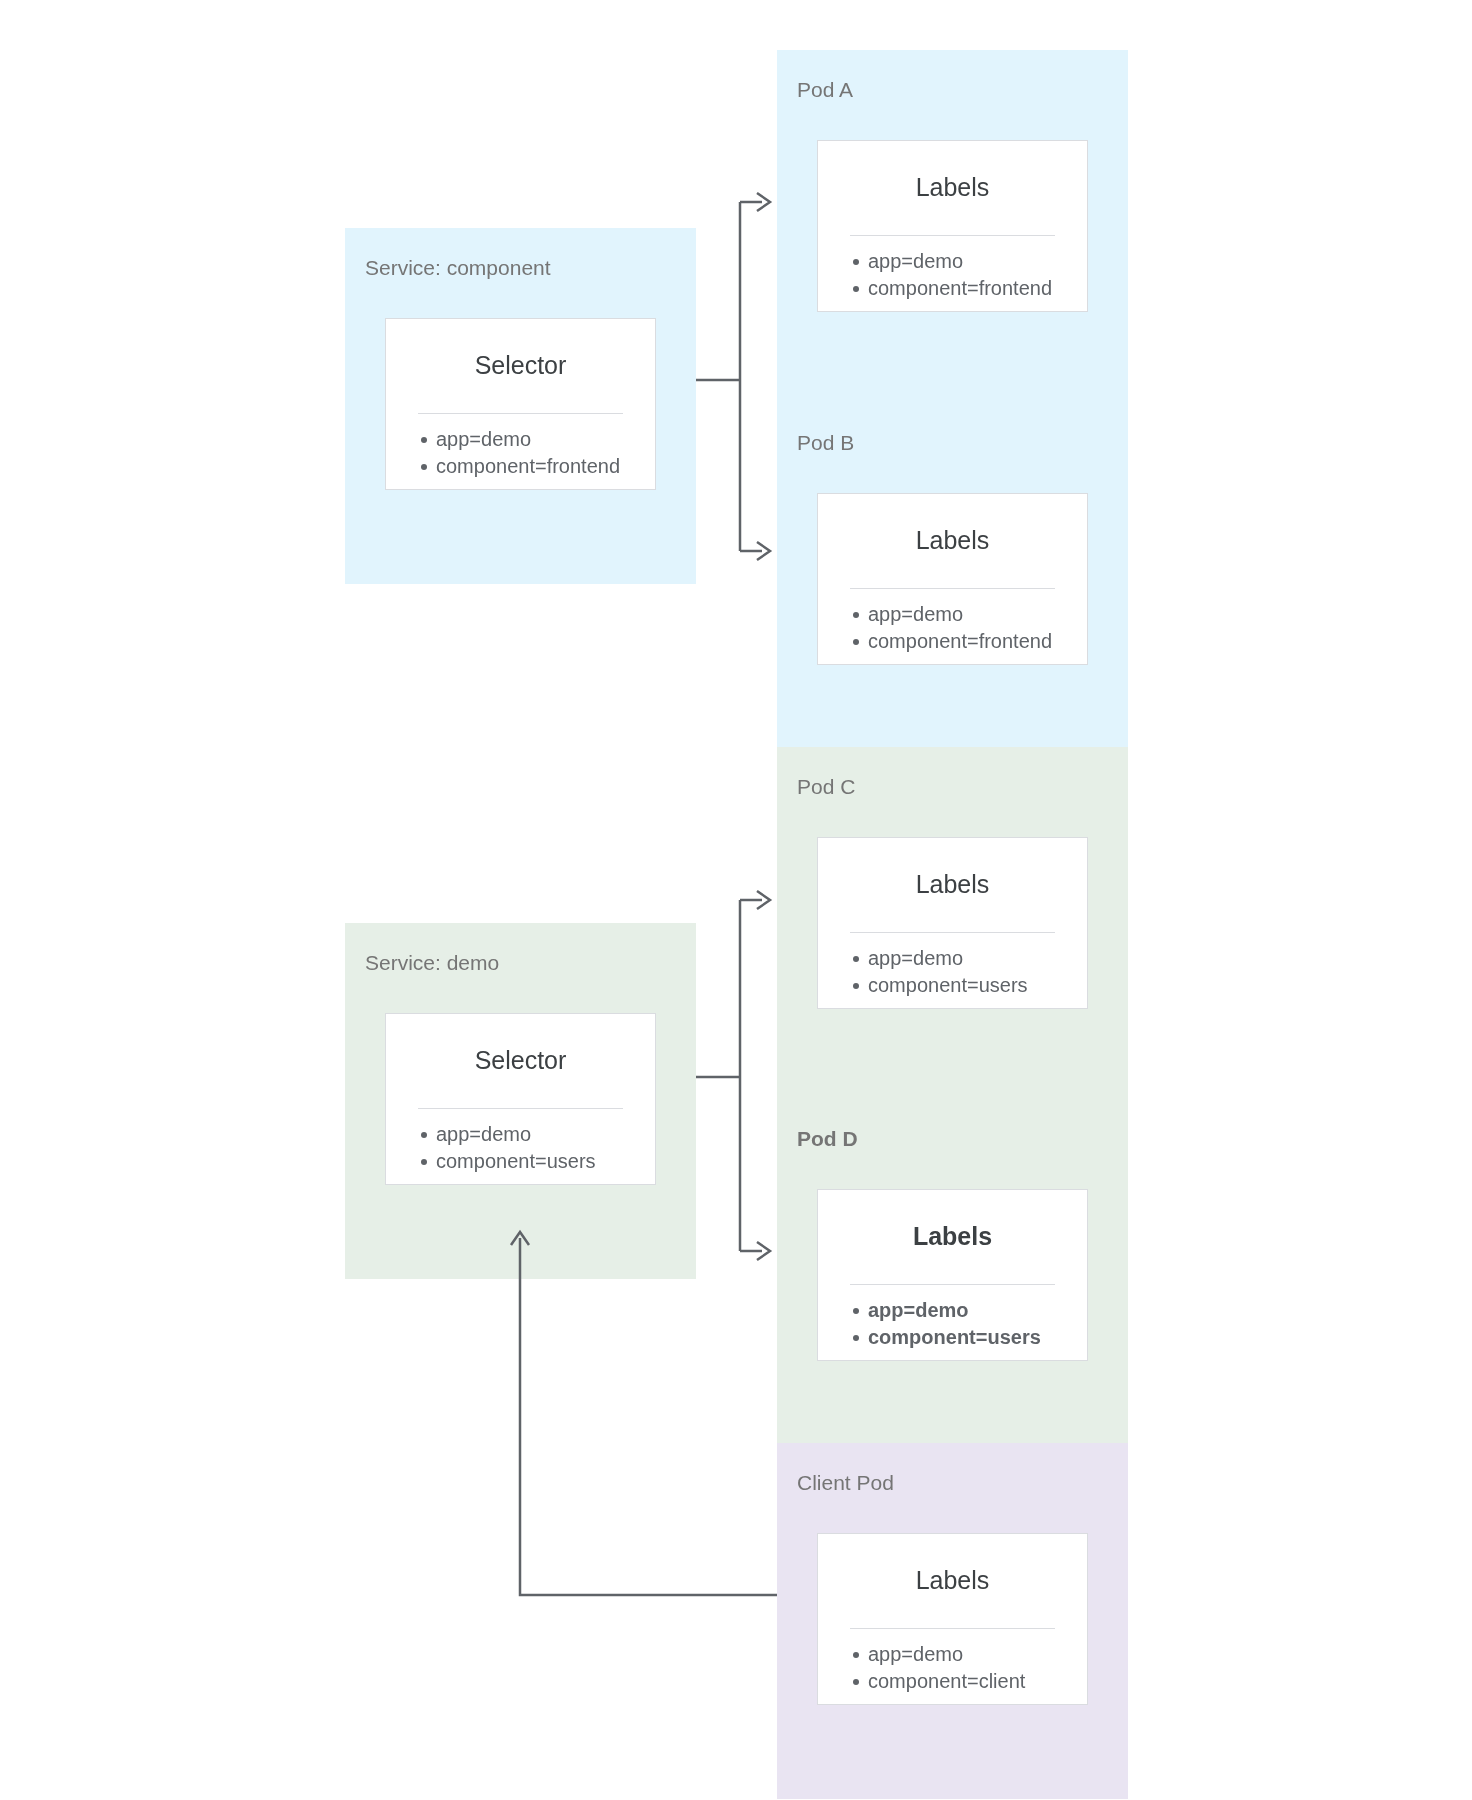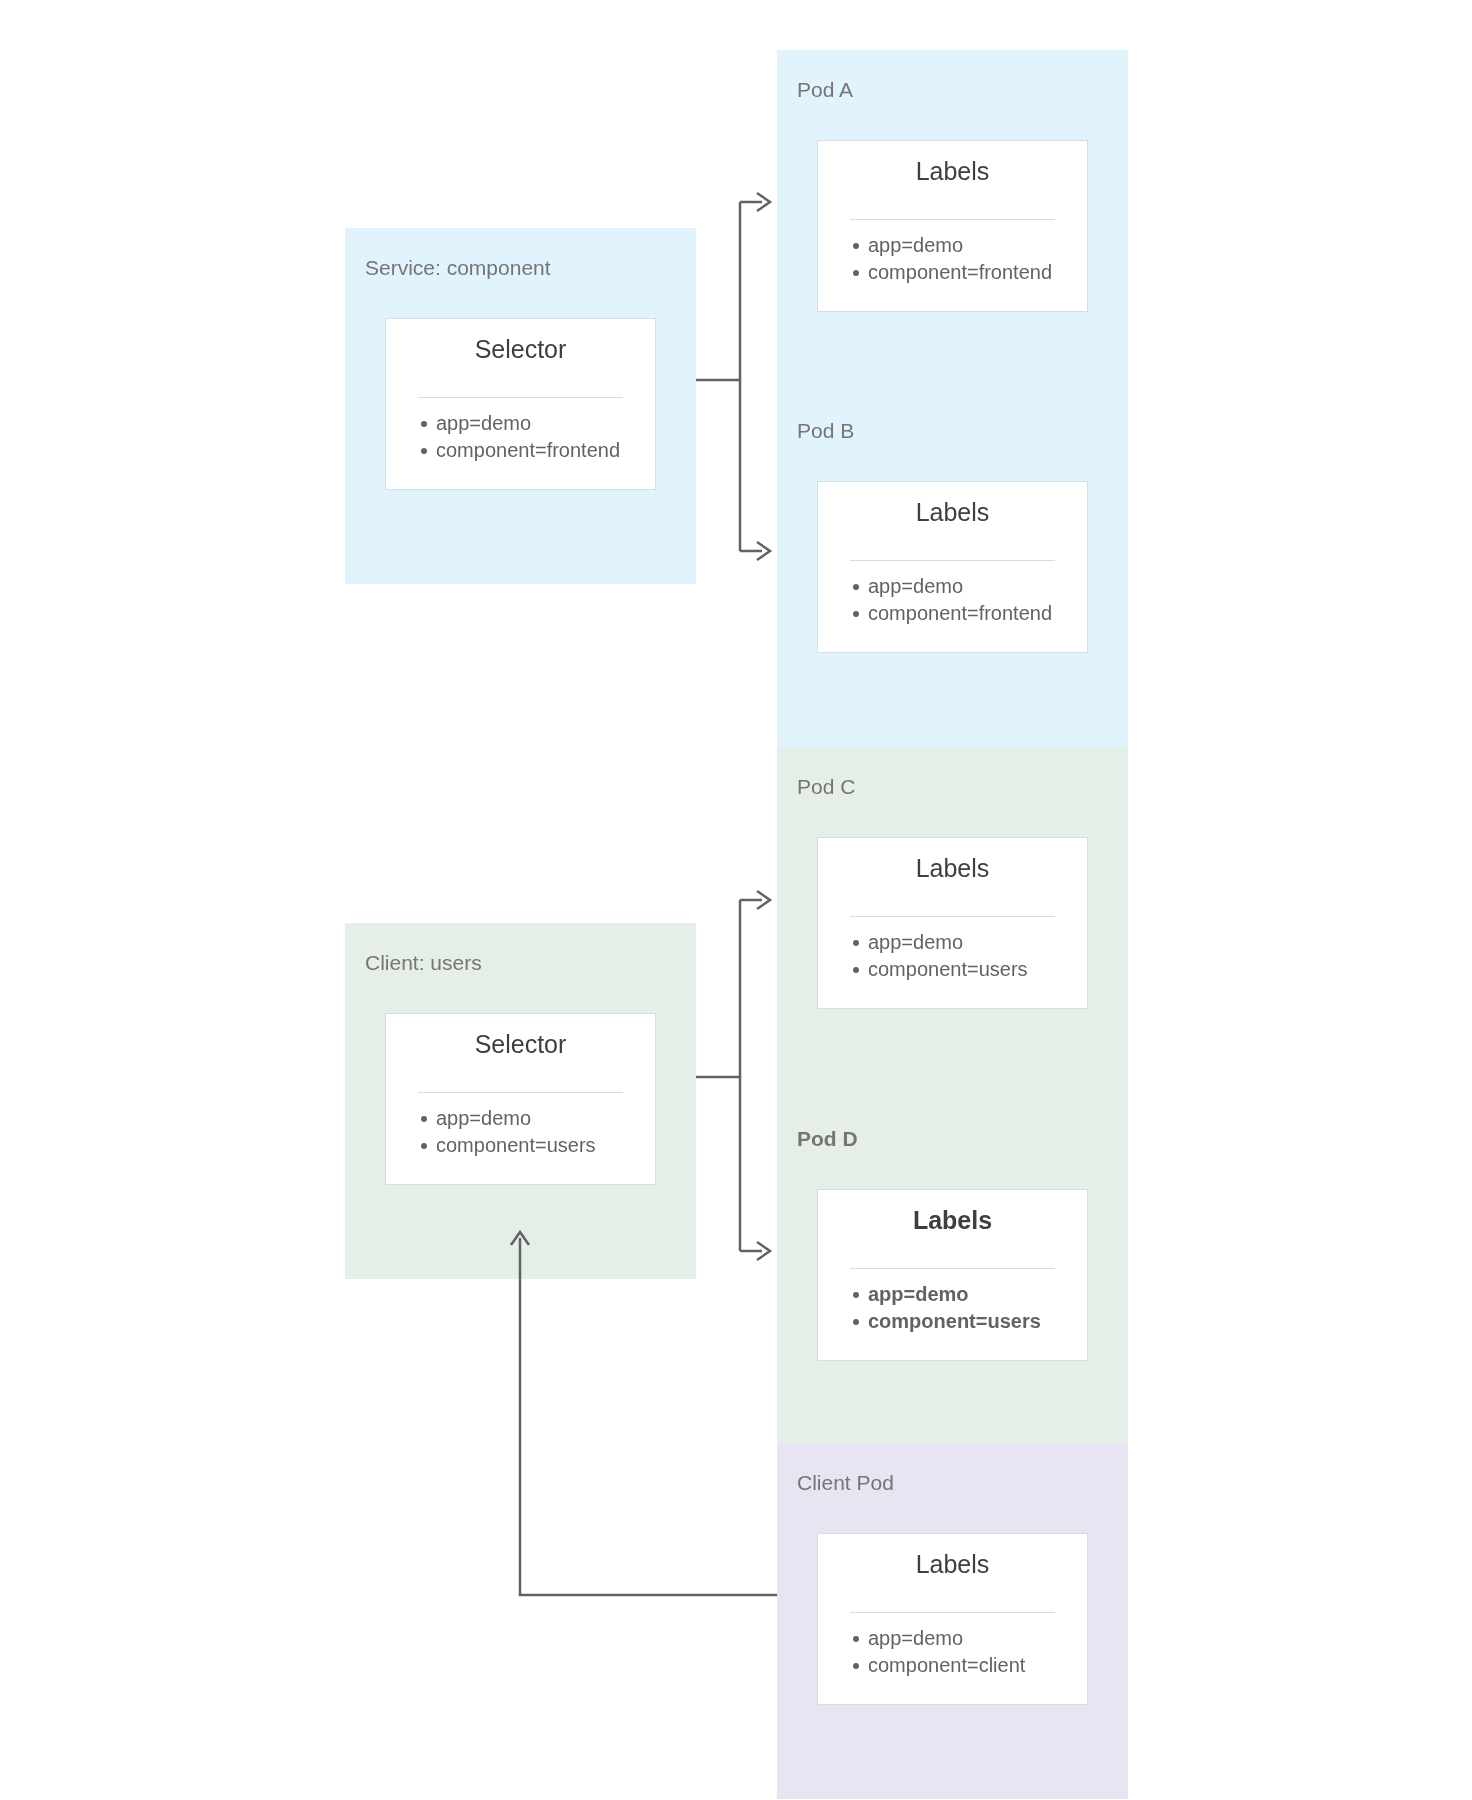--- a/index.html
+++ b/index.html
@@ -17,21 +17,21 @@
     position: absolute;
     width: 351px;
     height: 356px;
   }
   .tone-blue   { background: var(--accent-blue,   #e1f4fd); }
   .tone-green  { background: var(--accent-green,  #e6efe7); }
   .tone-purple { background: var(--accent-purple, #e9e4f2); }
 
   .pos-svc-frontend { left: 345px; top: 228px;  }
   .pos-pod-a        { left: 777px; top: 50px;   }
-  .pos-pod-b        { left: 777px; top: 391px;  }
+  .pos-pod-b        { left: 777px; top: 403px;  }
   .pos-pod-c        { left: 777px; top: 747px;  }
   .pos-svc-users    { left: 345px; top: 923px;  }
   .pos-pod-d        { left: 777px; top: 1099px; font-weight: bold; }
   .pos-client       { left: 777px; top: 1443px; }
 
   .node-title {
     position: absolute;
     left: 20px;
     top: 27px;
     font-size: 21px;
@@ -44,21 +44,21 @@
     position: absolute;
     left: 40px;
     top: 90px;
     width: 271px;
     height: 172px;
     box-sizing: border-box;
     background: var(--card-bg, #ffffff);
     border: 1px solid var(--card-border, #dadce0);
   }
   .card-heading {
-    margin-top: 14px;
+    margin-top: 30px;
     text-align: center;
     font-size: 25px;
     line-height: 32px;
     color: var(--heading-text, #3c4043);
   }
   .card-divider {
     height: 1px;
     background: var(--card-border, #dadce0);
     margin: 32px 32px 12px 32px;
   }
@@ -146,21 +146,21 @@
       <div class="card-heading">Labels</div>
       <div class="card-divider"></div>
       <ul class="card-list">
         <li>app=demo</li>
         <li>component=users</li>
       </ul>
     </div>
   </div>
 
   <div class="node tone-green pos-svc-users">
-    <div class="node-title">Client: users</div>
+    <div class="node-title">Service: demo</div>
     <div class="card">
       <div class="card-heading">Selector</div>
       <div class="card-divider"></div>
       <ul class="card-list">
         <li>app=demo</li>
         <li>component=users</li>
       </ul>
     </div>
   </div>
 

